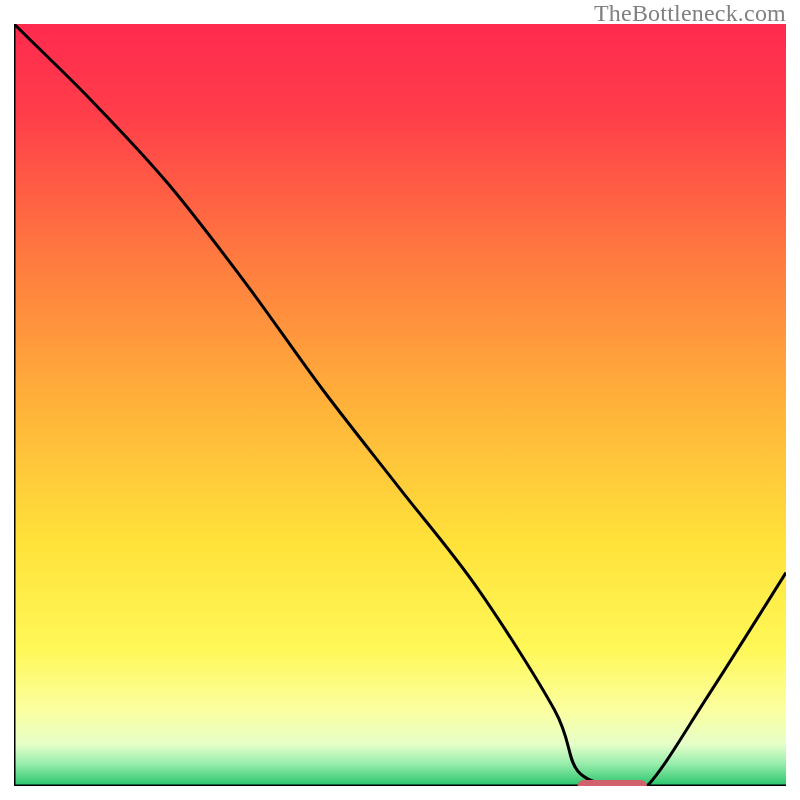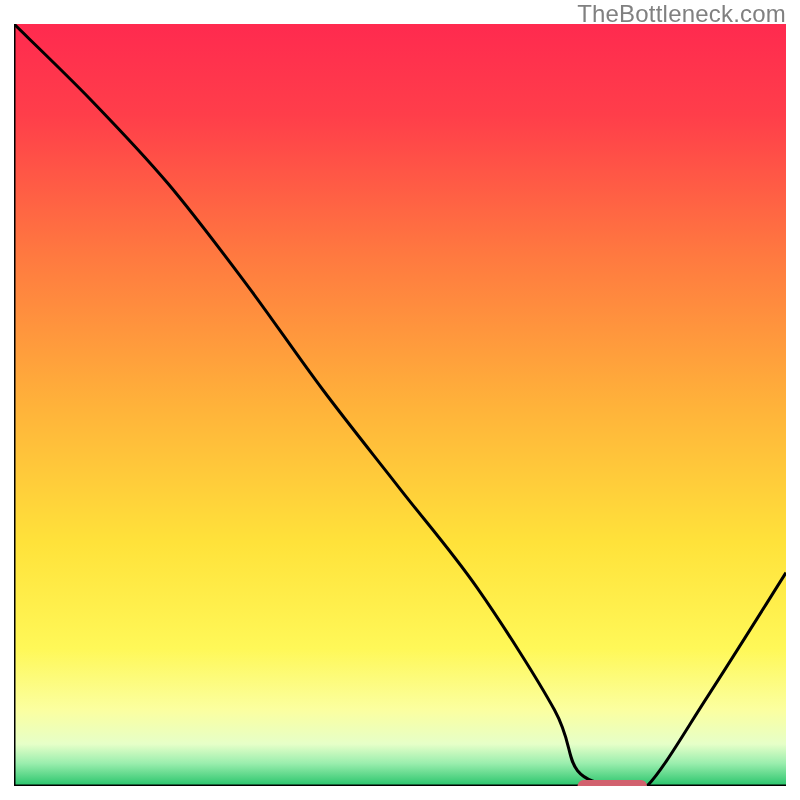--- a/index.html
+++ b/index.html
@@ -7,20 +7,21 @@
     padding: 0;
     width: 800px;
     height: 800px;
     background: #ffffff;
     font-family: Arial, Helvetica, sans-serif;
   }
   .chart-frame {
     position: relative;
     width: 800px;
     height: 684px;
+    font-family: Liberation Serif, serif;
   }
   .plot-area {
     position: absolute;
     left: 14px;
     top: 24px;
     width: 772px;
     height: 762px;
     box-sizing: border-box;
   }
   .plot-area svg {

